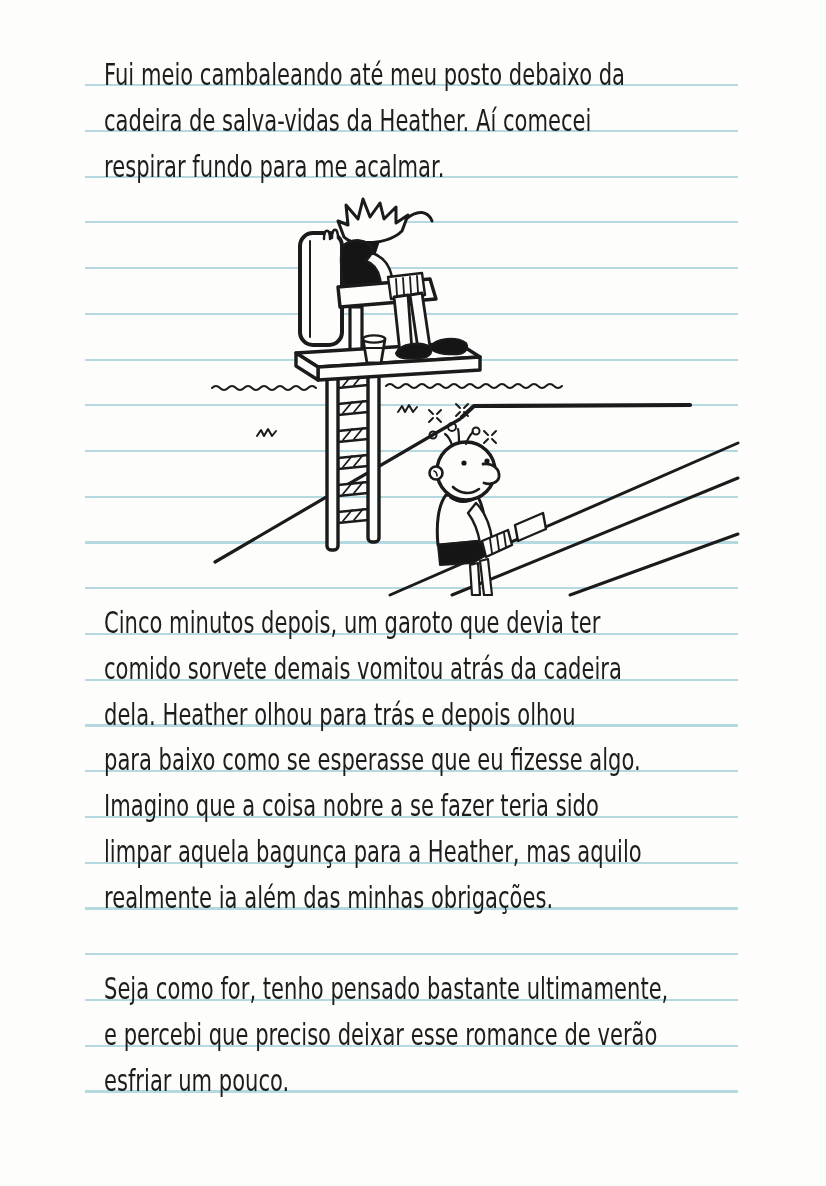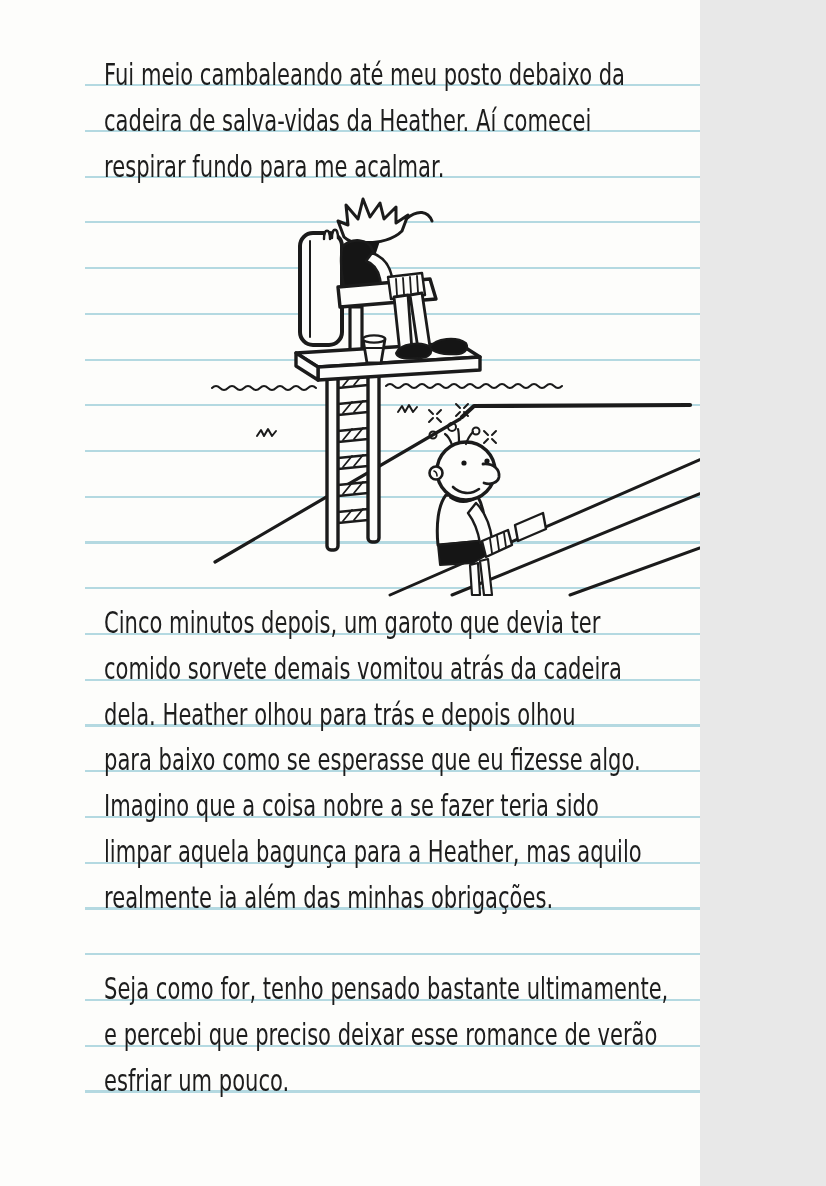--- a/index.html
+++ b/index.html
@@ -1,18 +1,18 @@
 <!DOCTYPE html>
 <html><head>
 <meta charset="utf-8">
 <style>
   html,body{margin:0;padding:0;background:#e8e8e8;}
   .page{
     position:relative;
-    width:700px;height:1186px;
+    width:826px;height:1186px;
     background:#fdfdfb;
     overflow:hidden;
     font-family:"DejaVu Sans",sans-serif;
   }
   
   .rules{
     position:absolute;left:85px;top:84px;width:653px;height:1010px;
     background:repeating-linear-gradient(
       to bottom,
       #b4d9e1 0px,#b4d9e1 2px,

